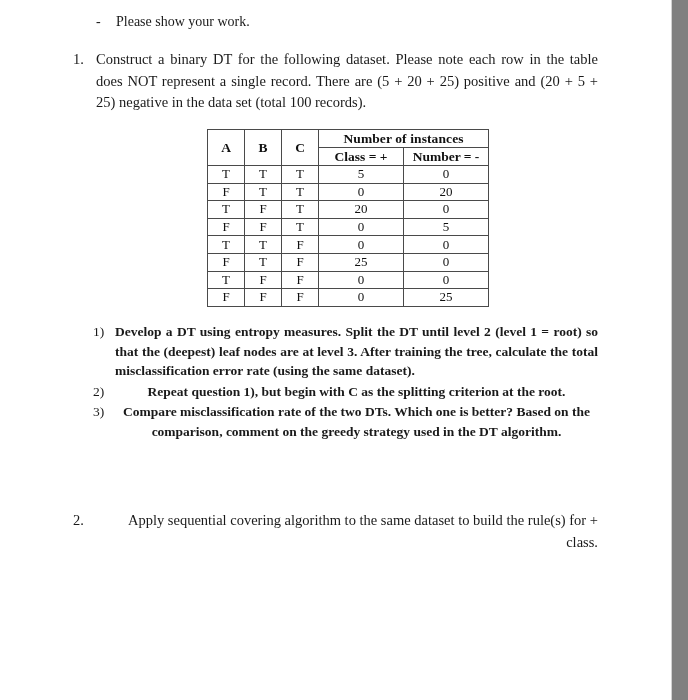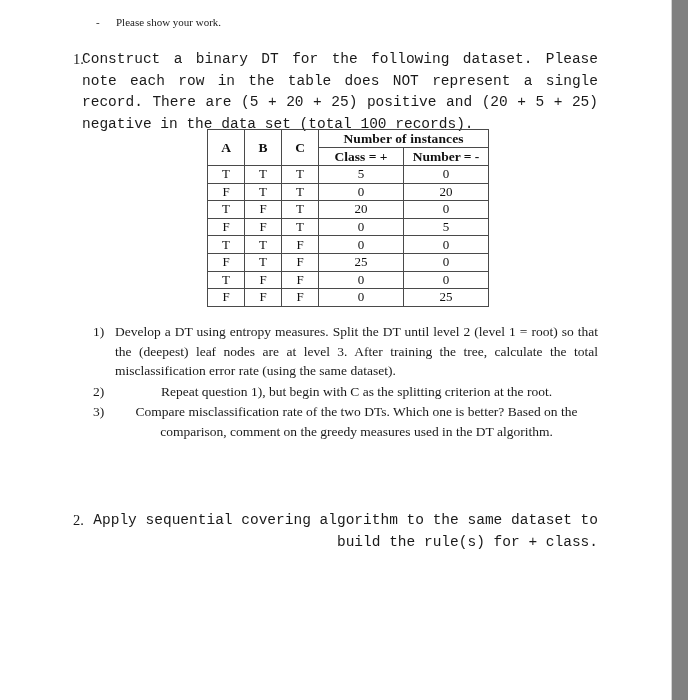--- a/index.html
+++ b/index.html
@@ -44,21 +44,21 @@
     width: 672px;
     height: 700px;
   }
 
   
   .dash-item {
     position: absolute;
     left: 96px;
     top: 12px;
     width: 500px;
-    font-size: 11px;
+    font-size: 14px;
     line-height: 20px;
   }
   .dash-item .marker {
     display: inline-block;
     width: 20px;
     vertical-align: top;
   }
   .dash-item .body {
     display: inline-block;
     vertical-align: top;
@@ -71,24 +71,23 @@
     line-height: 21.5px;
   }
   .olitem .marker {
     position: absolute;
     left: 0;
     top: 0;
     width: 22px;
     text-align: left;
   }
   .olitem .body {
-    margin-left: 9px;
+    margin-left: 23px;
     text-align: justify;
     text-justify: inter-word;
-    font-family: Liberation Mono, monospace;
   }
   #item-1 {
     left: 73px;
     top: 49px;
     width: 525px;
   }
   #item-2 {
     left: 73px;
     top: 510px;
     width: 525px;
@@ -113,20 +112,21 @@
   .subitem .marker {
     position: absolute;
     left: 0;
     top: 0;
     width: 21px;
   }
   .subitem .body {
     margin-left: 22px;
     text-align: justify;
     text-justify: inter-word;
+    font-weight: bold;
   }
   .subitem:last-child .body,
   .subitem.no-justify .body {
     text-align: center;
   }
 
   
   .tablewrap {
     position: absolute;
     left: 207px;
@@ -269,21 +269,21 @@
         <div class="subitem">
           <span class="marker">1)</span>
           <div class="body">Develop a DT using entropy measures.  Split the DT until level 2 (level 1 = root) so that the (deepest) leaf nodes are at level 3.  After training the tree, calculate the total misclassification error rate (using the same dataset).</div>
         </div>
         <div class="subitem no-justify">
           <span class="marker">2)</span>
           <div class="body">Repeat question 1), but begin with C as the splitting criterion at the root.</div>
         </div>
         <div class="subitem">
           <span class="marker">3)</span>
-          <div class="body">Compare misclassification rate of the two DTs.  Which one is better?  Based on the comparison, comment on the greedy measures used in the DT algorithm.</div>
+          <div class="body">Compare misclassification rate of the two DTs.  Which one is better?  Based on the comparison, comment on the greedy strategy used in the DT algorithm.</div>
         </div>
       </div>
 
     <div class="olitem" id="item-2">
       <span class="marker">2.</span>
       <div class="body">Apply sequential covering algorithm to the same dataset to build the rule(s) for + class.</div>
     </div>
 
   </div>
 

